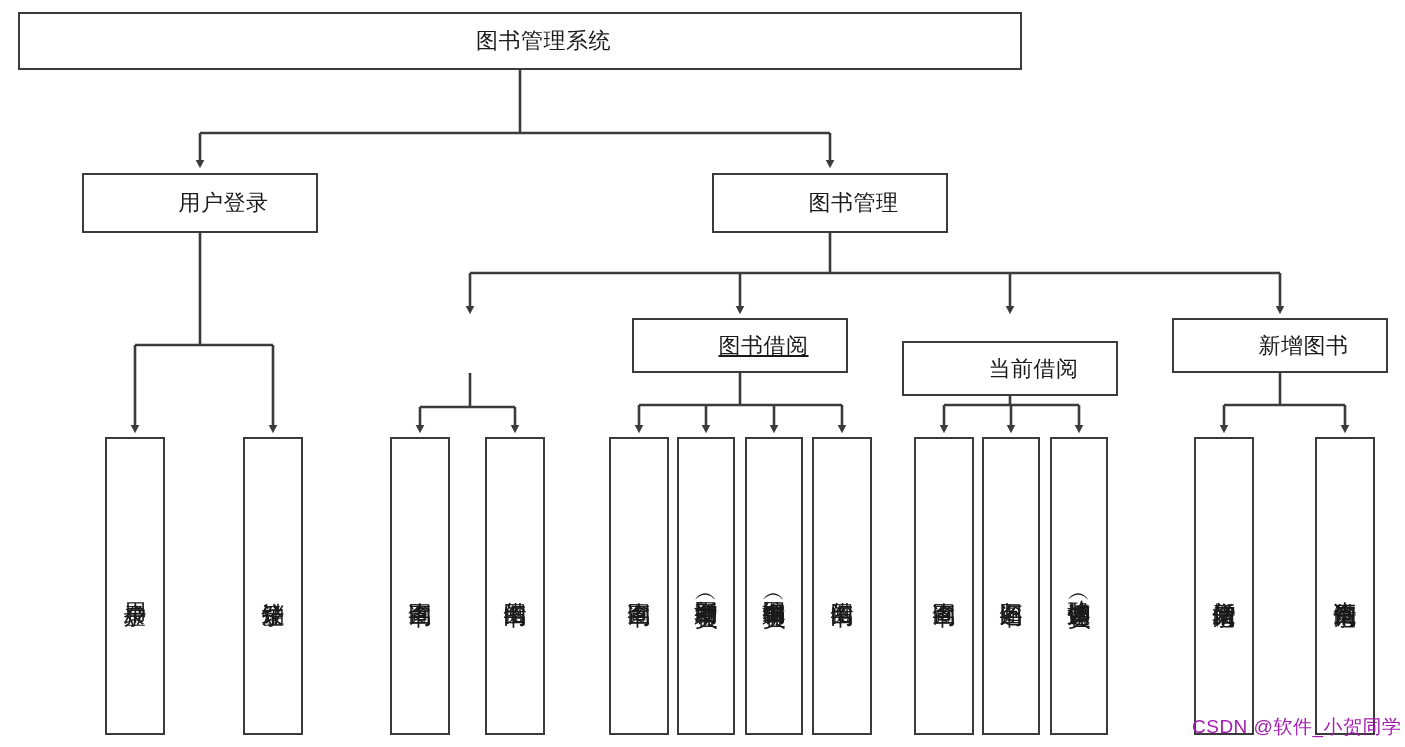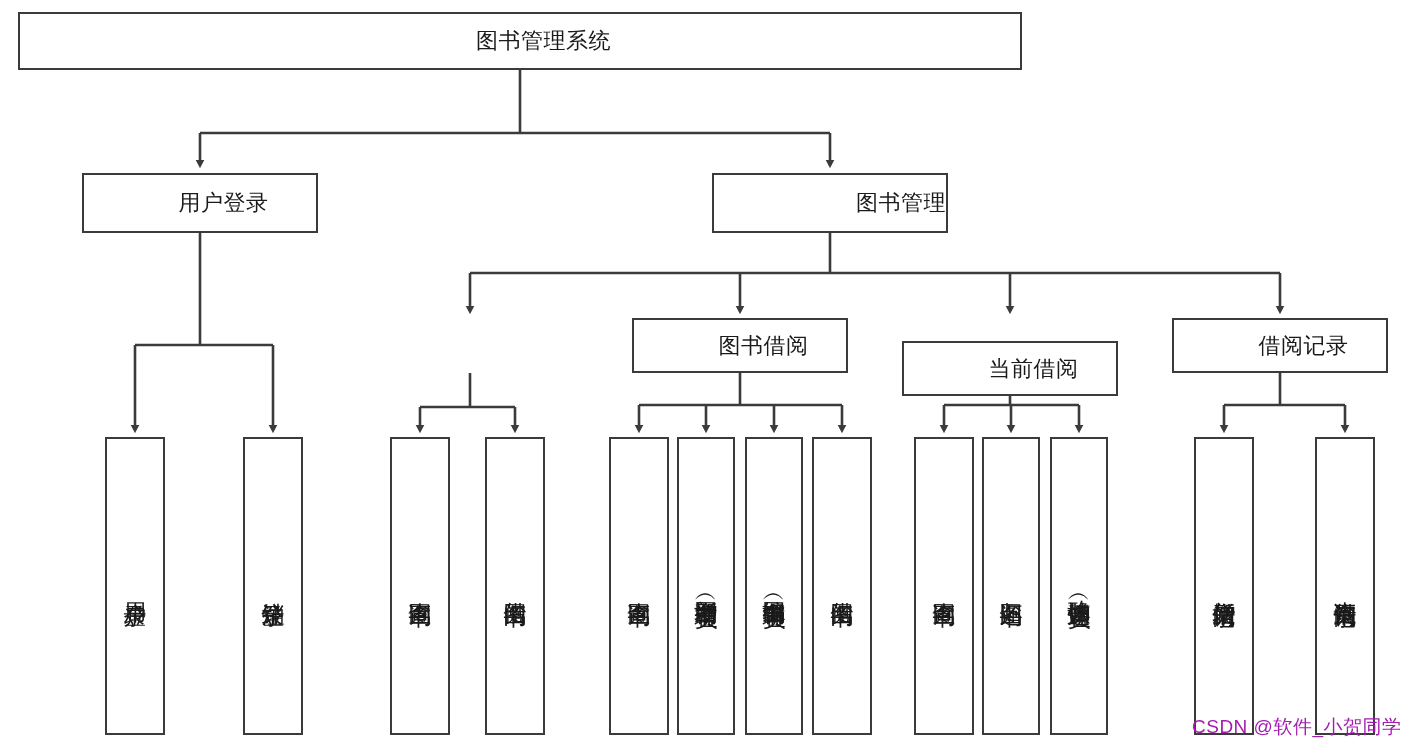--- a/index.html
+++ b/index.html
@@ -120,32 +120,32 @@
     </g>
   </svg>
 
   <div class="node node-h" style="left:18px; top:12px; width:1004px; height:58px;">
     <span>图书管理系统</span>
   </div>
 
   <div class="node node-h" style="left:82px; top:173px; width:236px; height:60px;">
     <span>用户登录</span>
   </div>
-  <div class="node node-h" style="left:712px; top:173px; width:236px; height:60px;justify-content:flex-end;">
+  <div class="node node-h" style="left:712px; top:173px; width:236px; height:60px;">
     <span>图书管理</span>
   </div>
 
-  <div class="node node-h" style="left:632px; top:318px; width:216px; height:55px;">
+  <div class="node node-h" style="left:632px; top:318px; width:216px; height:55px;text-decoration:underline;">
     <span>图书借阅</span>
   </div>
   <div class="node node-h" style="left:902px; top:318px; width:216px; height:55px;margin-top:23px;">
     <span>当前借阅</span>
   </div>
   <div class="node node-h" style="left:1172px; top:318px; width:216px; height:55px;">
-    <span>借阅记录</span>
+    <span>新增图书</span>
   </div>
 
   <div class="node node-v" style="left:105px; top:437px; width:60px; height:298px;">
     <span class="vtext">用户登录</span>
   </div>
   <div class="node node-v" style="left:243px; top:437px; width:60px; height:298px;">
     <span class="vtext">注销登录</span>
   </div>
 
   <div class="node node-v" style="left:390px; top:437px; width:60px; height:298px;">

